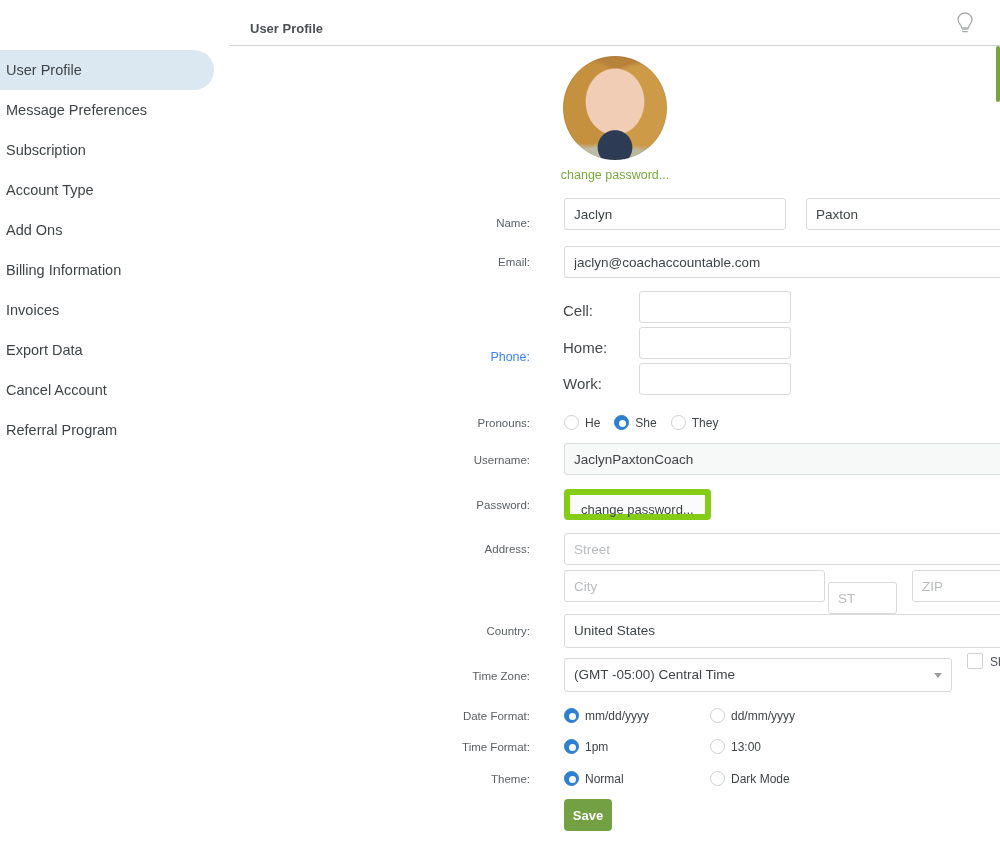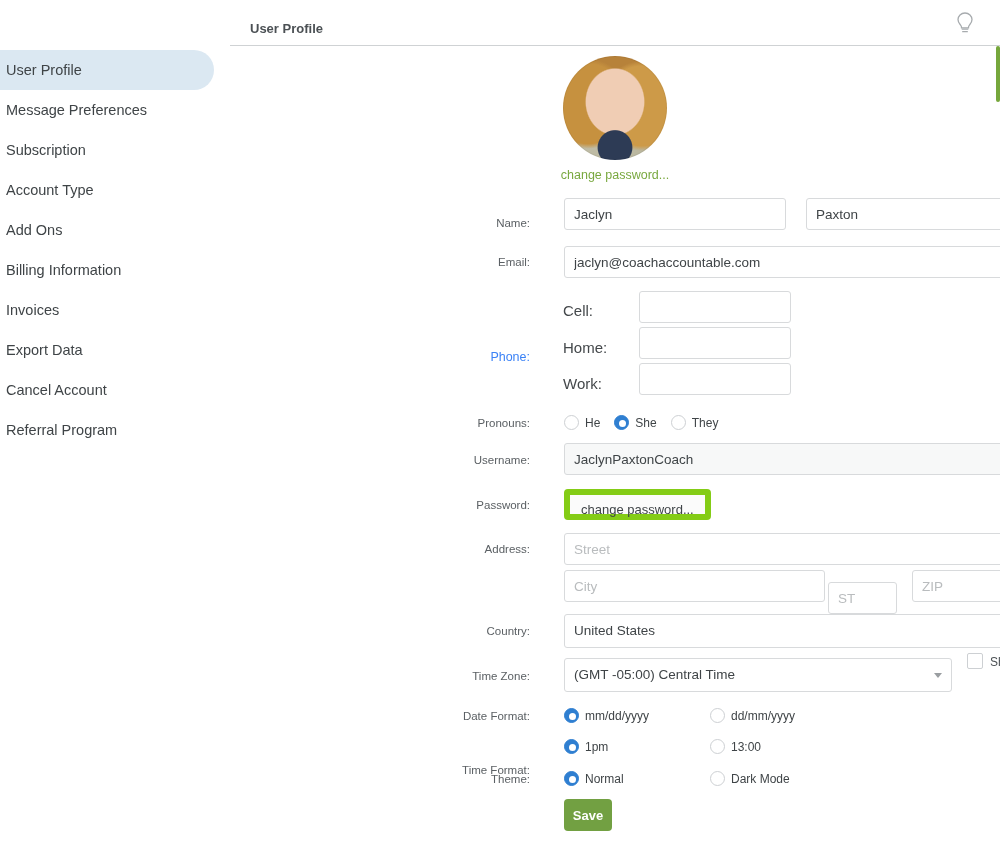--- a/index.html
+++ b/index.html
@@ -272,21 +272,21 @@
             <span class="rlabel">mm/dd/yyyy</span>
           </span>
           <span class="radio">
             <span class="dot"></span>
             <span class="rlabel">dd/mm/yyyy</span>
           </span>
         </div>
       </div>
 
       <div class="row">
-        <div class="lbl" style="left:200px; top:574px;">Time Format:</div>
+        <div class="lbl" style="left:200px; top:551px;">Time Format:</div>
         <div class="radio-grp" style="left:334px; top:549px;">
           <span class="radio" style="width:132px;">
             <span class="dot on"></span>
             <span class="rlabel">1pm</span>
           </span>
           <span class="radio">
             <span class="dot"></span>
             <span class="rlabel">13:00</span>
           </span>
         </div>

